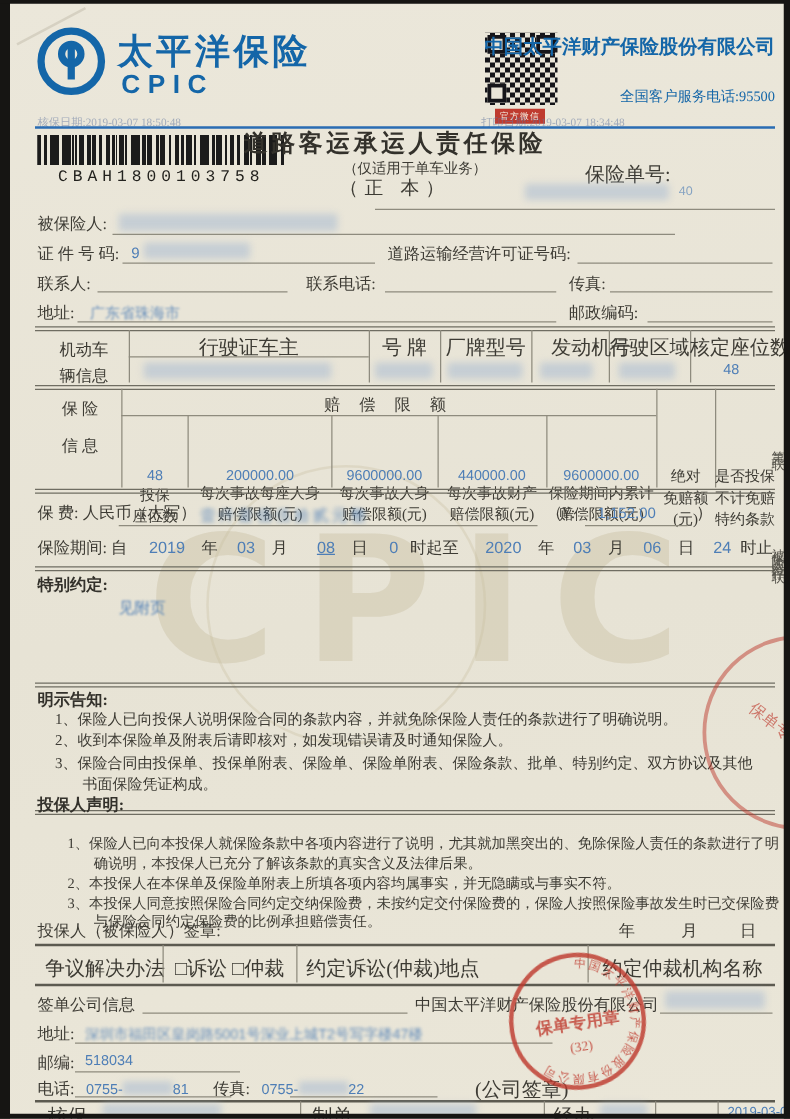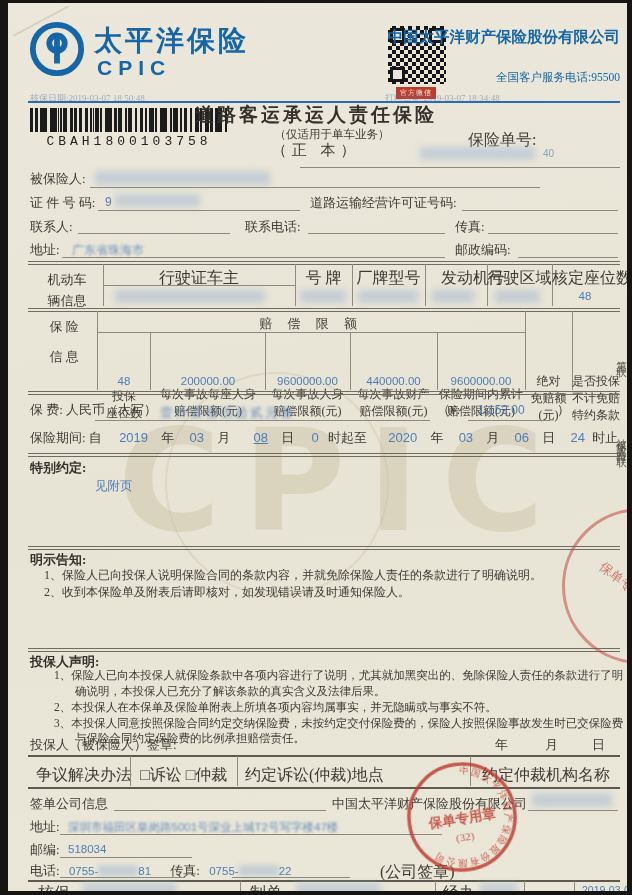--- a/index.html
+++ b/index.html
@@ -219,25 +219,26 @@
 
   <div class="lbl bold" style="left:30px;top:459px;">特别约定:</div>
   <div class="fill" style="left:95px;top:478px;font-size:12.5px;filter:blur(.7px);">见附页</div>
 
   <div class="dl" style="left:28px;top:546px;width:592px;"></div>
 
   <div class="lbl bold" style="left:30px;top:551px;">明示告知:</div>
   <div class="abs" style="left:44px;top:567px;width:558px;font-size:12px;line-height:1.45;color:#3d3b34;">
     <div style="padding-left:22px;text-indent:-22px;">1、保险人已向投保人说明保险合同的条款内容，并就免除保险人责任的条款进行了明确说明。</div>
     <div style="padding-left:22px;text-indent:-22px;">2、收到本保险单及附表后请即核对，如发现错误请及时通知保险人。</div>
+    <div style="padding-left:22px;text-indent:-22px;">3、保险合同由投保单、投保单附表、保险单、保险单附表、保险条款、批单、特别约定、双方协议及其他书面保险凭证构成。</div>
   </div>
 
   <div class="dl" style="left:28px;top:648px;width:592px;"></div>
 
-  <div class="lbl bold" style="left:30px;top:653px;">投保人声明:</div>
+  <div class="lbl bold" style="left:30px;top:635px;">投保人声明:</div>
   <div class="abs" style="left:54px;top:668px;width:572px;font-size:11.5px;line-height:1.38;color:#3d3b34;">
     <div style="padding-left:21px;text-indent:-21px;">1、保险人已向本投保人就保险条款中各项内容进行了说明，尤其就加黑突出的、免除保险人责任的条款进行了明确说明，本投保人已充分了解该条款的真实含义及法律后果。</div>
     <div style="padding-left:21px;text-indent:-21px;">2、本投保人在本保单及保险单附表上所填各项内容均属事实，并无隐瞒或与事实不符。</div>
     <div style="padding-left:21px;text-indent:-21px;">3、本投保人同意按照保险合同约定交纳保险费，未按约定交付保险费的，保险人按照保险事故发生时已交保险费与保险合同约定保险费的比例承担赔偿责任。</div>
   </div>
 
   <div class="lbl" style="left:30px;top:736px;">投保人（被保险人）签章:</div>
   <div class="lbl" style="left:495px;top:736px;">年</div>
   <div class="lbl" style="left:545px;top:736px;">月</div>
   <div class="lbl" style="left:592px;top:736px;">日</div>

